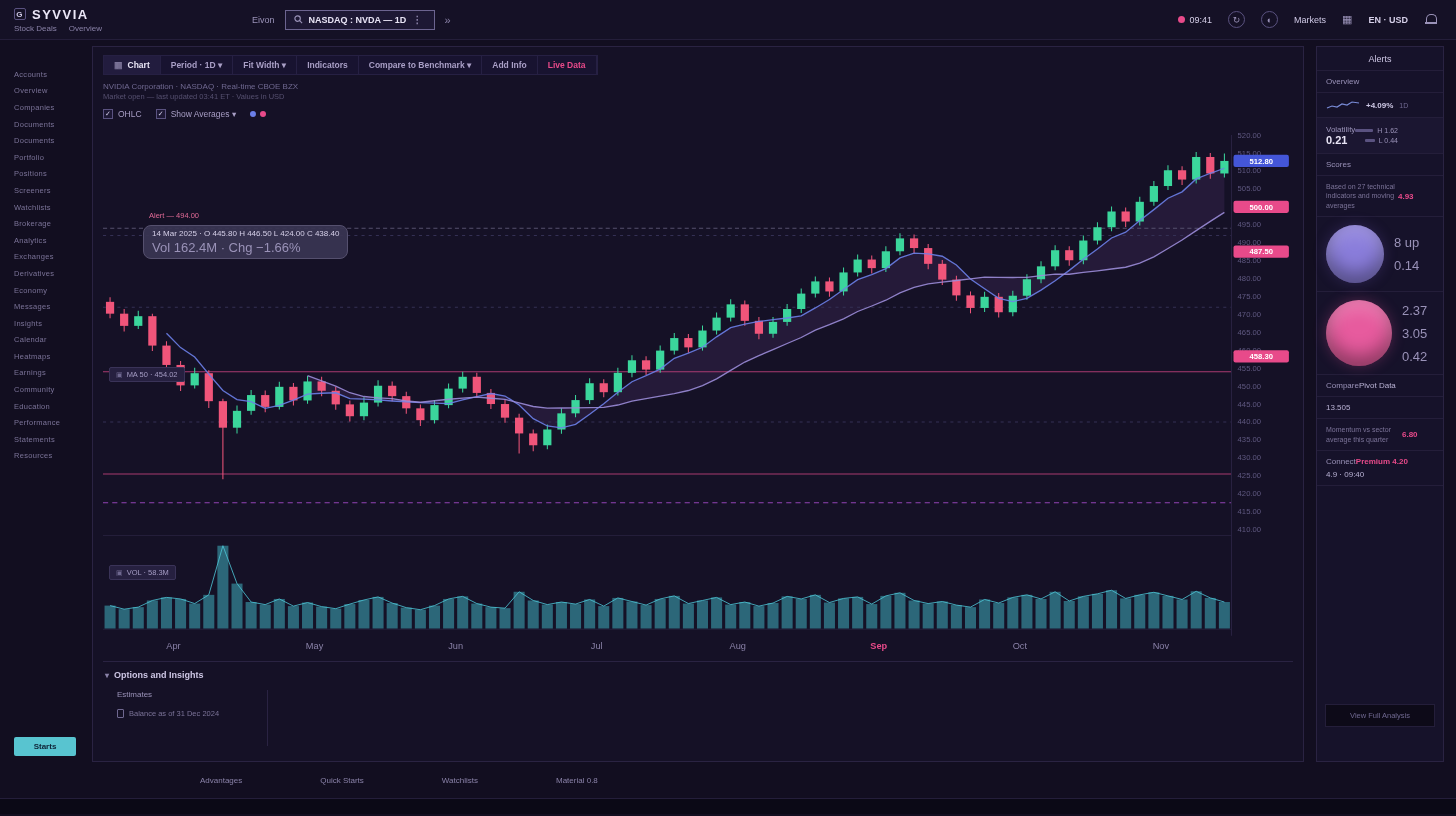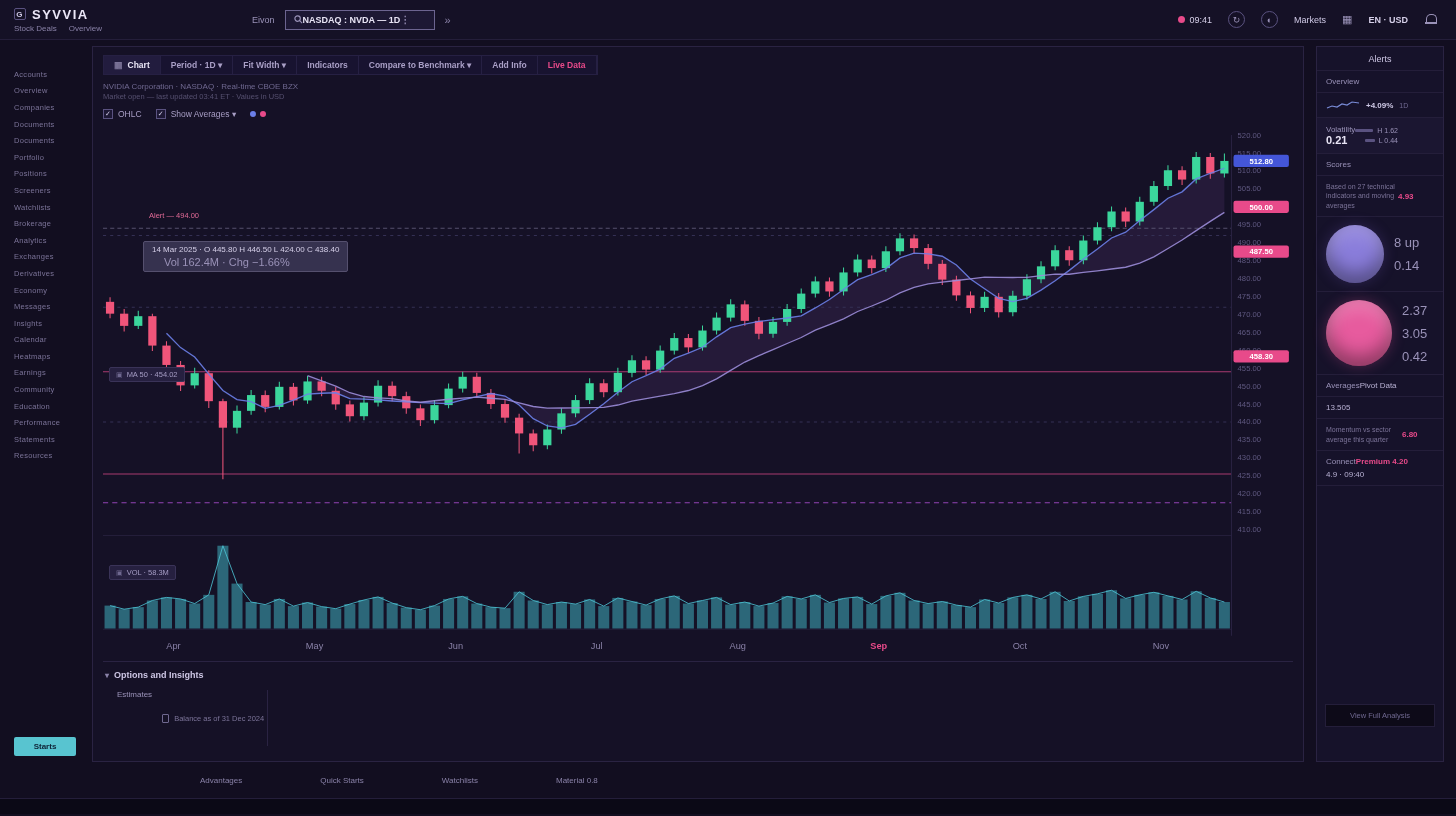--- a/index.html
+++ b/index.html
@@ -12,21 +12,21 @@
   }
   
   .topbar { height:40px; display:flex; align-items:center; padding:0 18px 0 14px; background:#151126; border-bottom:1px solid #241e3a; }
   .brand { display:flex; flex-direction:column; gap:2px; }
   .brand-top { display:flex; gap:6px; align-items:center; font-weight:bold; color:#ece8f8; font-size:13px; letter-spacing:1.5px; }
   .brand-badge { width:12px; height:12px; border:1px solid #5a5280; color:#cfc9e6; font-size:8px; display:flex; align-items:center; justify-content:center; border-radius:2px; font-weight:bold; }
   .brand-nav { display:flex; gap:12px; font-size:8px; color:#8a82a8; }
   .brand-nav span { cursor:pointer; }
   .center-group { display:flex; align-items:center; gap:10px; margin-left:150px; }
   .ctx-label { font-size:9px; color:#9a92b8; }
-  .symbol-box { display:flex; align-items:center; gap:0; border:1px solid #6c6490; background:#1d1834; padding:2px 8px; min-width:150px; height:20px; font-size:9px; font-weight:bold; color:#e8e4f5; cursor:text; }
+  .symbol-box { display:flex; align-items:center; gap:6px; border:1px solid #6c6490; background:#1d1834; padding:2px 8px; min-width:150px; height:20px; font-size:9px; font-weight:bold; color:#e8e4f5; cursor:text; }
   .symbol-menu { color:#8a82a8; font-size:10px; cursor:pointer; }
   .collapse-btn { color:#8a82a8; font-size:11px; cursor:pointer; }
   .right-group { margin-left:auto; display:flex; align-items:center; gap:16px; }
   .time-chip { display:flex; align-items:center; gap:5px; font-size:9px; color:#d5cfe8; }
   .pink-dot { width:7px; height:7px; border-radius:50%; background:var(--pink); }
   .icon-circle { width:17px; height:17px; border:1px solid #5a5280; border-radius:50%; display:flex; align-items:center; justify-content:center; font-size:9px; color:#9a92b8; cursor:pointer; }
   .markets-label { font-size:9px; color:#cfc9e6; cursor:pointer; }
   .grid-icon { font-size:11px; color:#9a92b8; cursor:pointer; }
   .locale-label { font-size:9px; font-weight:bold; color:#d5cfe8; cursor:pointer; }
   .bell { width:14px; height:14px; position:relative; cursor:pointer; }
@@ -47,31 +47,31 @@
   .subtitle { font-size:8px; color:#6f6890; margin:7px 0 1px; }
   .subtitle2 { font-size:7.5px; color:#565070; margin-bottom:4px; }
   .controls { display:flex; align-items:center; gap:14px; margin:4px 0 6px; }
   .ctrl { display:flex; align-items:center; gap:5px; font-size:8.5px; color:#a99fc6; cursor:pointer; }
   .chk { width:10px; height:10px; border:1px solid #5a5280; background:#1d1834; display:flex; align-items:center; justify-content:center; font-size:7px; color:#cfc9e6; }
   .dots { display:flex; gap:4px; align-items:center; }
   .dot { width:6px; height:6px; border-radius:50%; }
   .chart-wrap { position:relative; flex:1; min-height:0; }
   .chart-wrap svg { position:absolute; inset:0; width:100%; height:100%; }
   .alert-tag { position:absolute; left:46px; top:86px; font-size:7.5px; color:#e06a96; pointer-events:none; }
-  .tooltip { position:absolute; left:40px; top:116px; background:rgba(58,53,82,.92); border:1px solid #55506e; border-radius:2px; padding:3px 8px; font-size:8px; color:#d5cfe8; pointer-events:none; }
-  .tooltip .sub { font-size:11px; color:#9a92b8; margin-top:2px;margin-left:12px; }
+  .tooltip { position:absolute; left:40px; top:100px; background:rgba(58,53,82,.92); border:1px solid #55506e; border-radius:8px; padding:3px 8px; font-size:8px; color:#d5cfe8; pointer-events:none; }
+  .tooltip .sub { font-size:13px; color:#9a92b8; margin-top:2px; }
   .chip { position:absolute; left:6px; background:#262040; border:1px solid #3a3358; border-radius:2px; padding:2px 6px; font-size:7.5px; color:#a59cc4; display:flex; align-items:center; gap:4px; cursor:pointer; }
   .chip .c-icon { font-size:7px; color:#6f6890; }
   .chip1 { top:242px; } .chip2 { top:440px; }
   
   .insights { border-top:1px solid #2a2342; padding:8px 4px 8px 2px; height:100px; }
   .insights-header { display:flex; align-items:center; gap:5px; font-size:9px; font-weight:bold; color:#cdc6e4; cursor:pointer; }
   .insights-header .car { font-size:8px; color:#8a82a8; }
   .insights-body { display:flex; margin-top:10px; margin-left:12px; }
-  .ins-col { width:150px; display:flex; gap:10px; }
+  .ins-col { width:150px; display:flex; flex-direction:column; gap:10px; }
   .ins-item1 { font-size:8px; color:#9a92b8; cursor:pointer; }
   .ins-item2 { font-size:7.5px; color:#7b7398; display:flex; gap:5px; align-items:center; cursor:pointer; }
   .doc-icon { display:inline-block; width:7px; height:9px; border:1px solid #6f6890; border-radius:1px; }
   .ins-divider { border-left:1px solid #2a2342; height:56px; }
   
   .rightpanel { width:128px; background:#16122a; border:1px solid #2a2342; display:flex; flex-direction:column; font-size:8px; }
   .rp-title { text-align:center; padding:7px 0 6px; font-size:9px; color:#cdc6e4; border-bottom:1px solid #241e3a; }
   .rp-sec { padding:6px 9px; border-bottom:1px solid #241e3a; }
   .rp-label { font-size:8px; color:#9a92b8; }
   .rp-row { display:flex; align-items:center; }
@@ -580,21 +580,21 @@
     </div>
     <div class="gauge-sec">
       <div class="gauge g2"></div>
       <div class="g-vals">
         <span>2.37</span>
         <span>3.05</span>
         <span>0.42</span>
       </div>
     </div>
     <div class="rp-sec rp-row">
-      <span class="rp-label">Averages</span>
+      <span class="rp-label">Compare</span>
       <span>Pivot Data</span>
     </div>
     <div class="rp-sec rp-row">
       <span></span>
       <span>13.505</span>
     </div>
     <div class="rp-sec rp-row">
       <span class="desc-text" style="width:76px">Momentum vs sector average this quarter</span>
       <span class="pink">6.80</span>
     </div>

